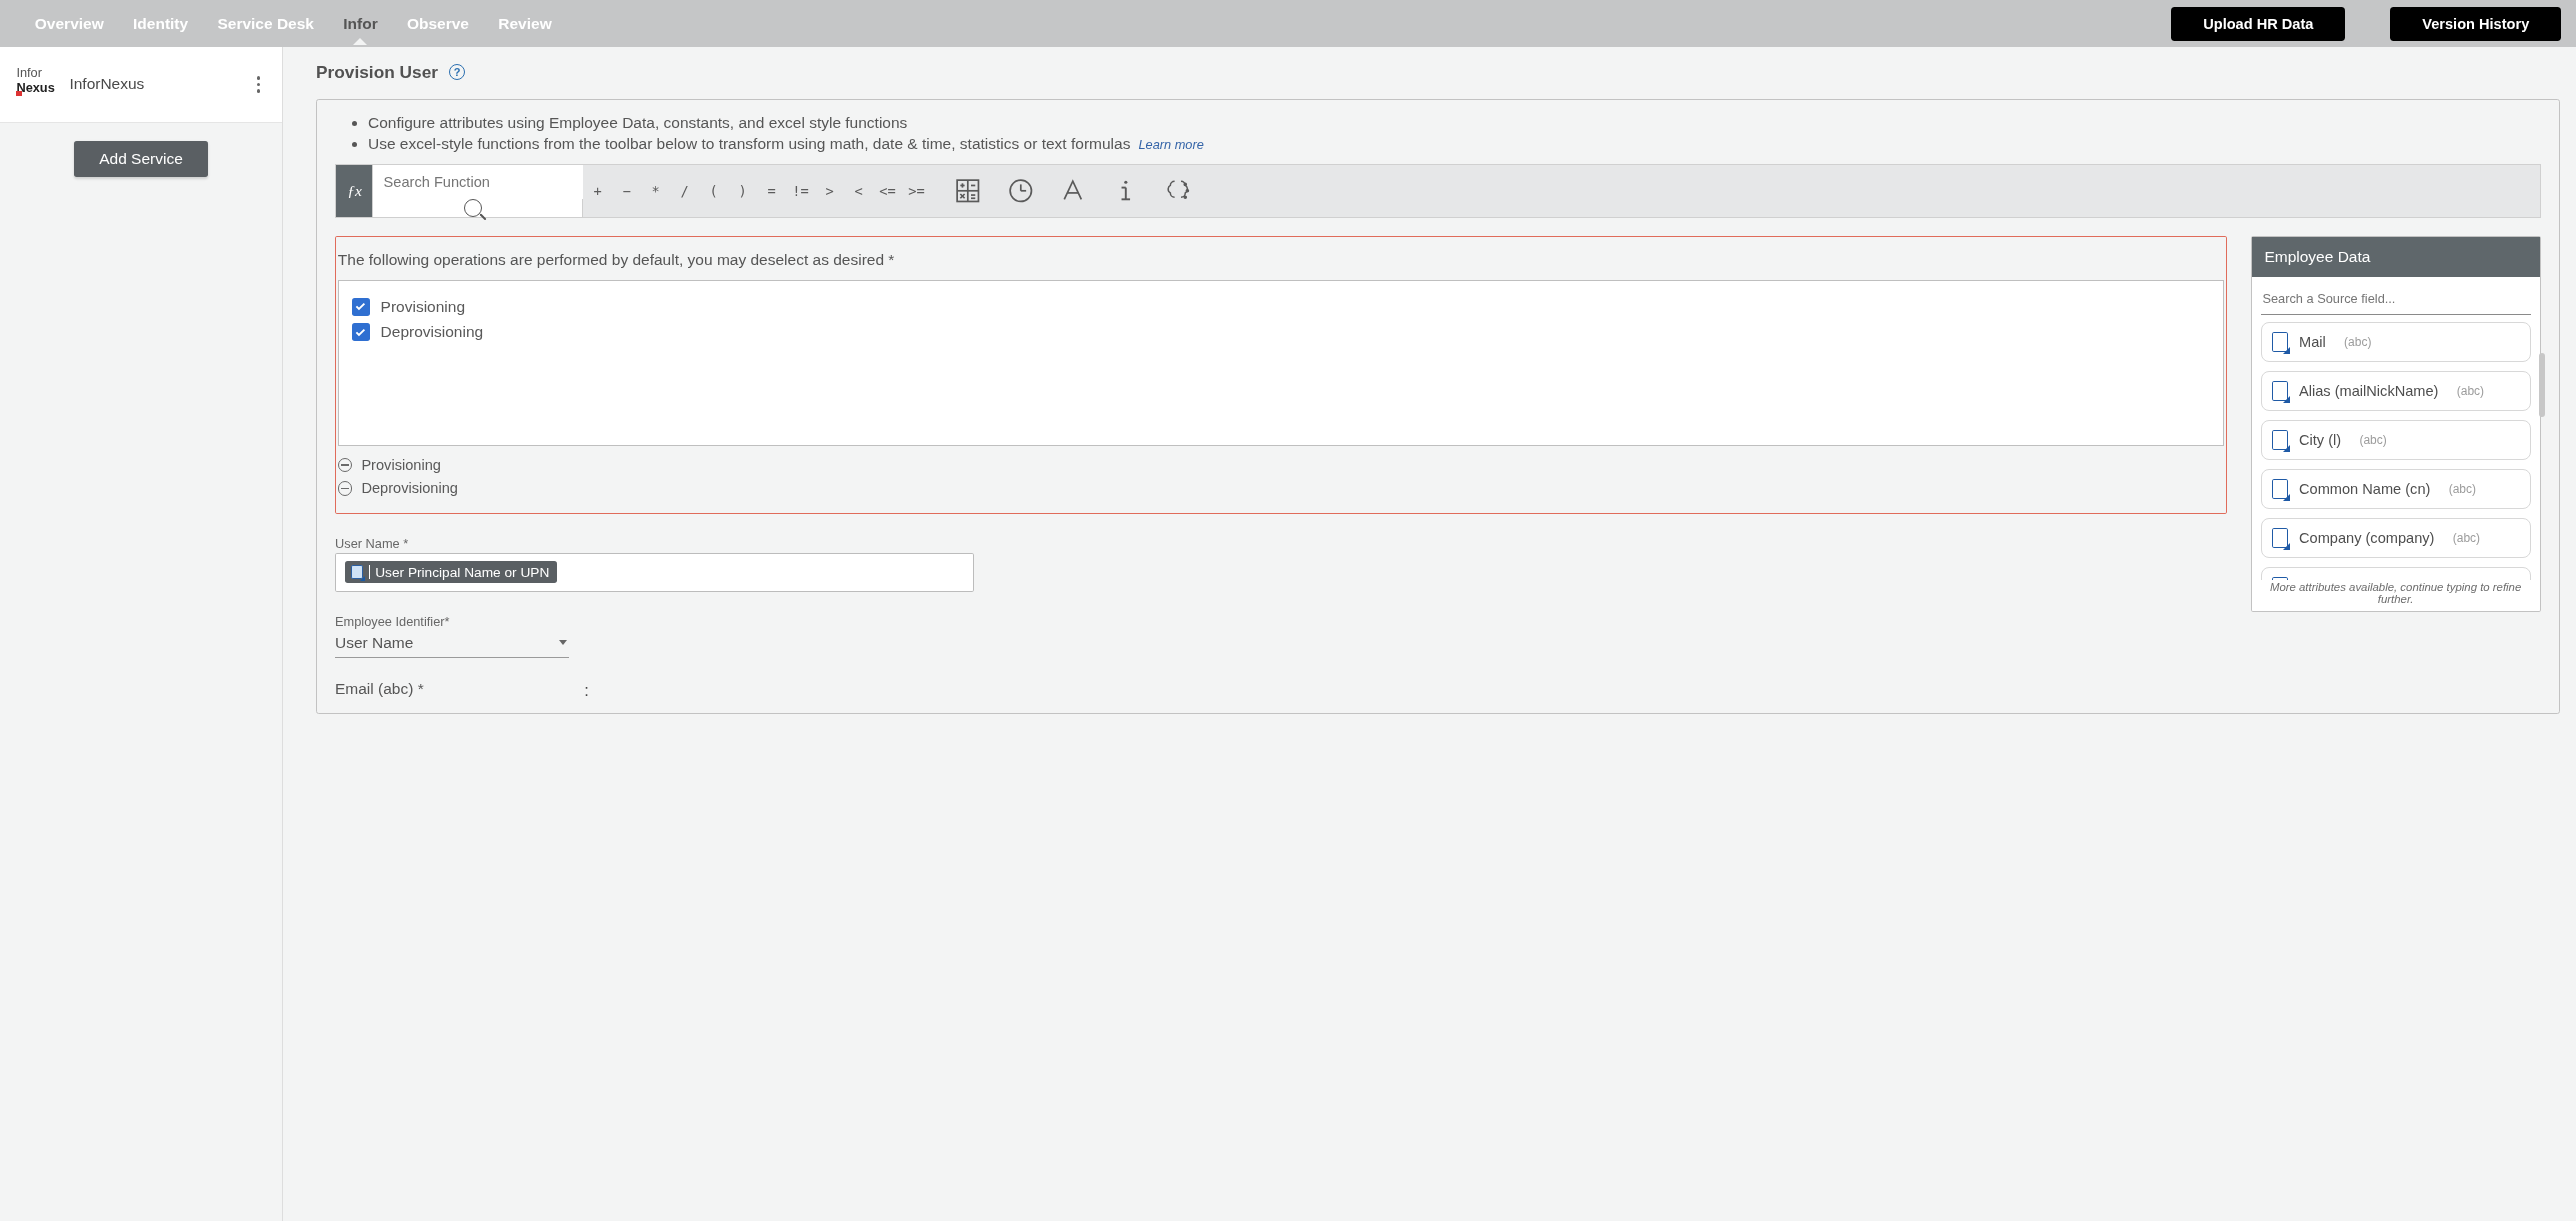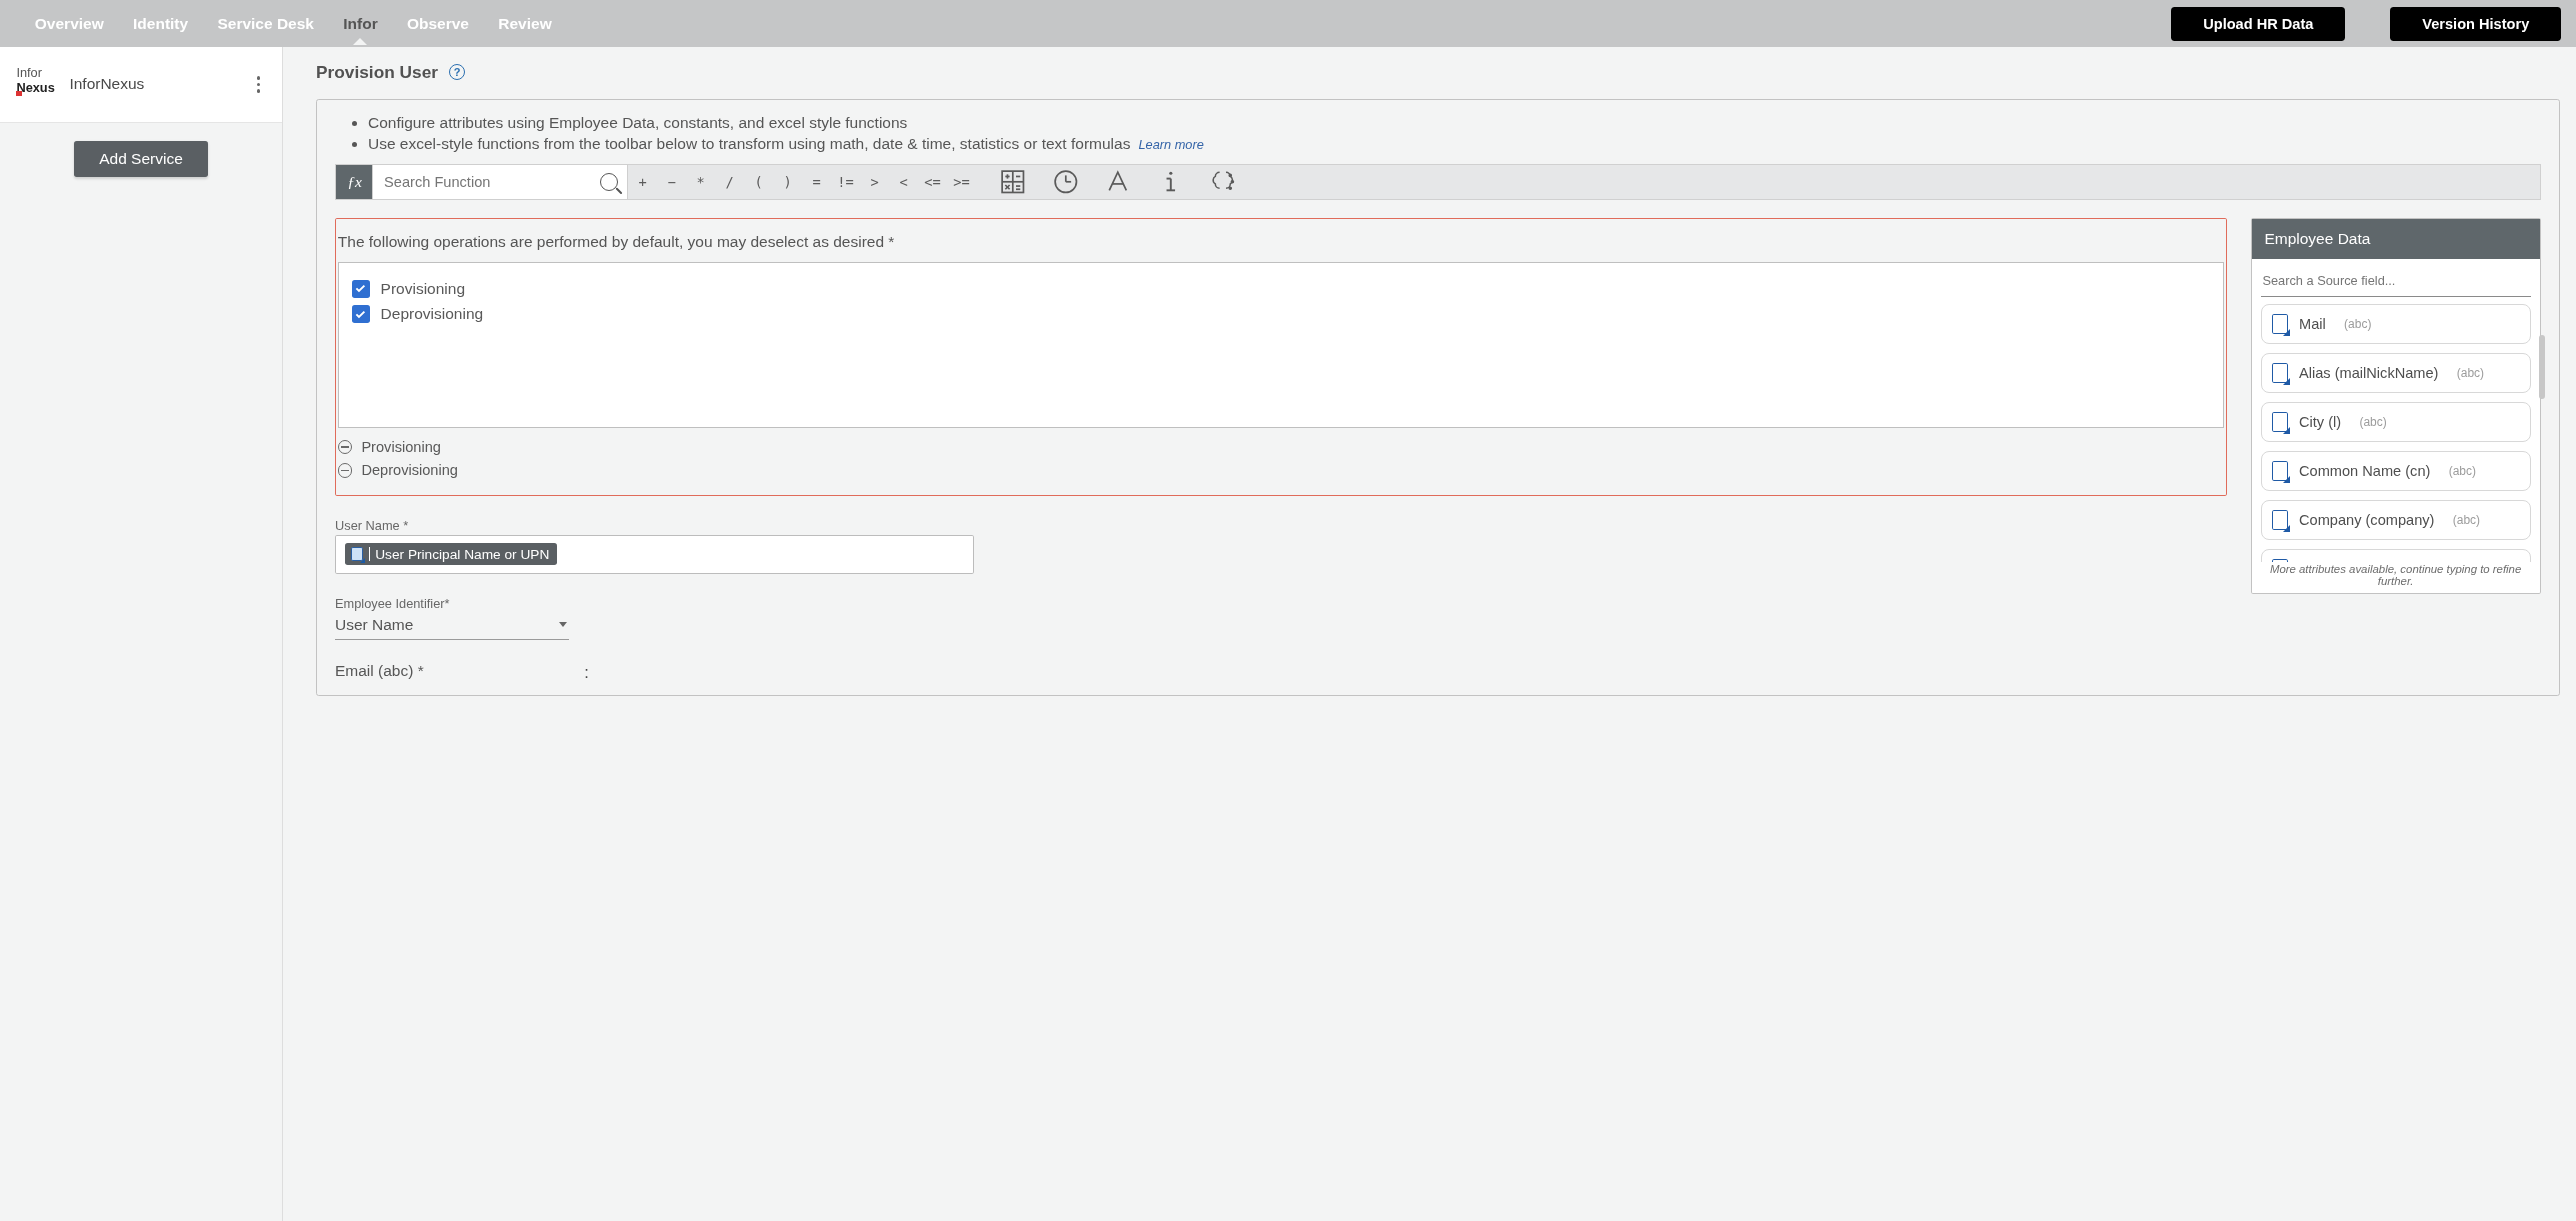--- a/index.html
+++ b/index.html
@@ -162,21 +162,22 @@
     font-style:italic;
     font-family:"Times New Roman", serif;
     font-size:15.5px;
   }
   .fx-search-wrap {
     background:#fff;
     display:flex;
     align-items:center;
     border:0.9px solid #cfcfcf;
     margin:-0.9px 0 -0.9px -0.9px;
-    width: 256px;
+    width: 211px;
+    flex-direction: column;
   }
   .fx-search {
     border:none; outline:none;
     padding:9px 11px;
     font-size:14.6px;
     flex:1;
     color:#555;
   }
   .mag {
     width:18px;height:18px;border:1.8px solid #555;border-radius:50%;

